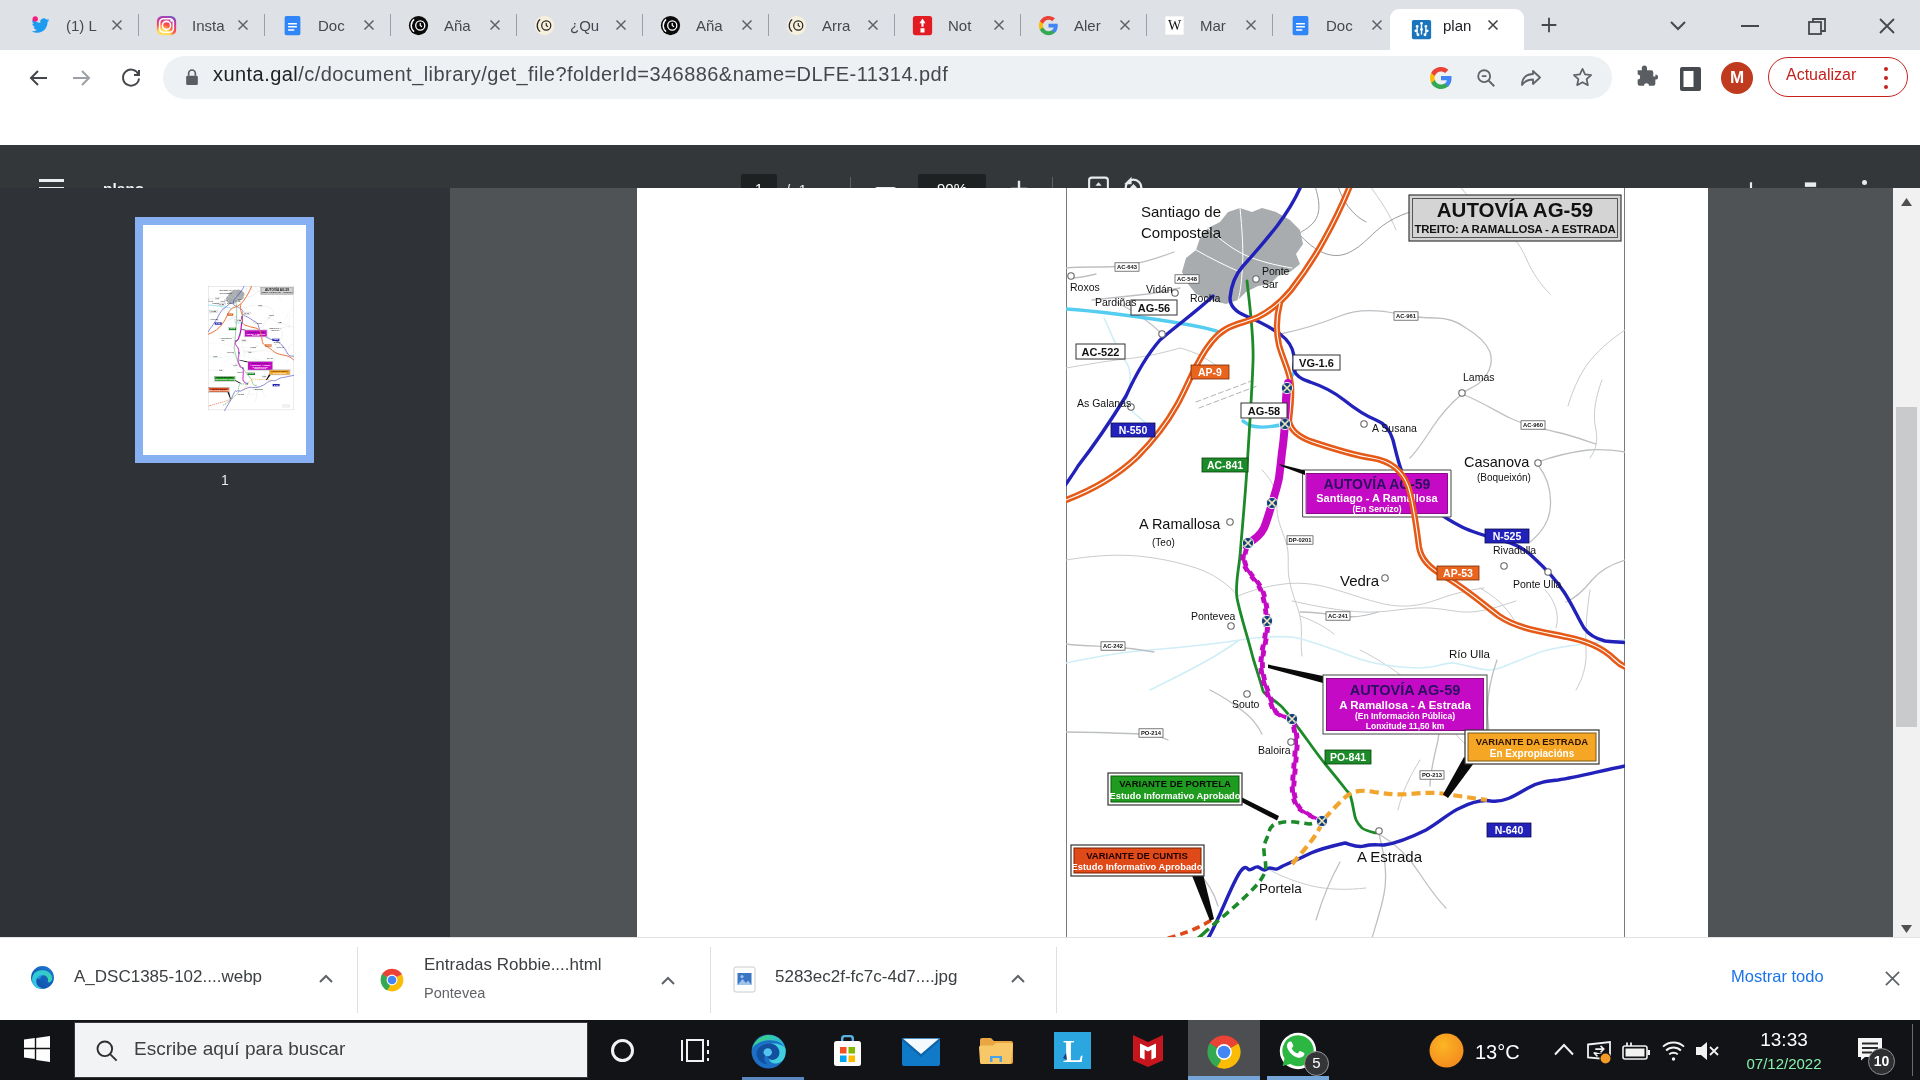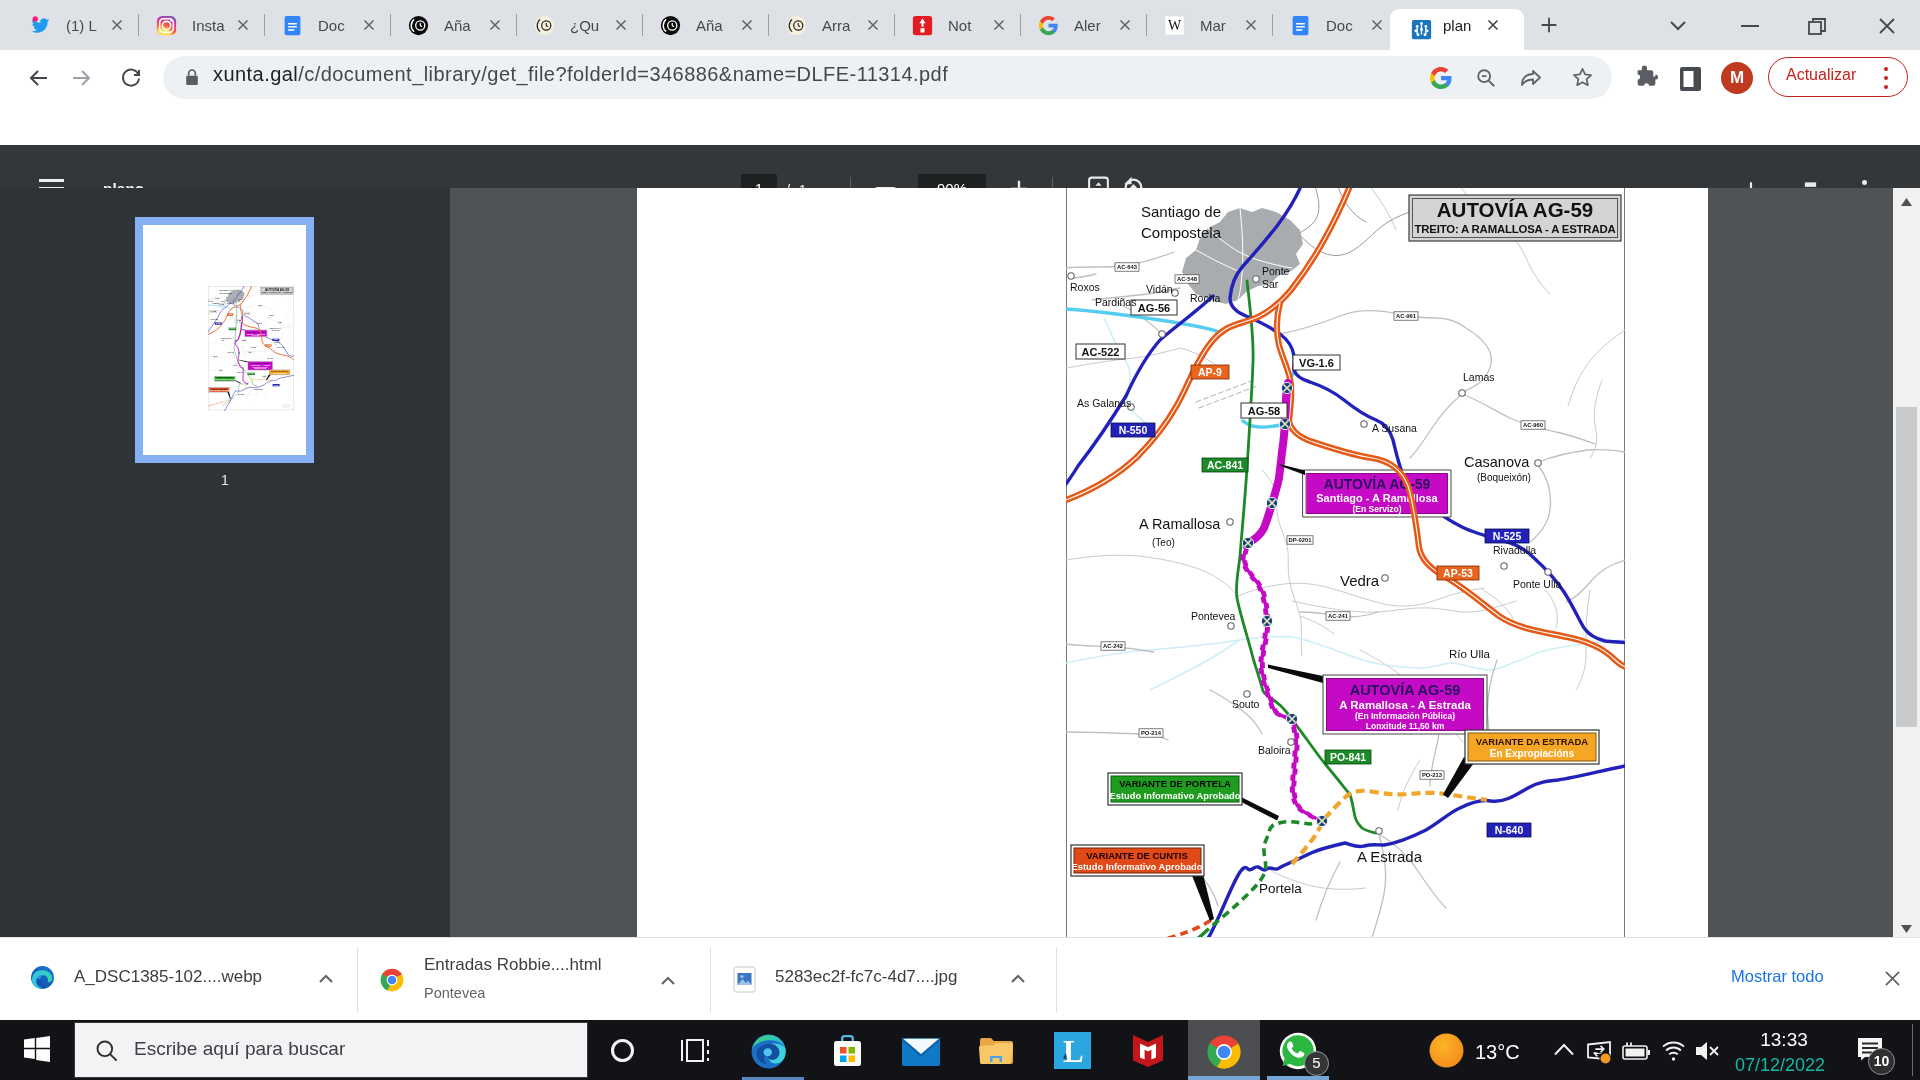--- a/index.html
+++ b/index.html
@@ -858,21 +858,21 @@
   <svg class="abs" style="left:1660px;top:19px;width:27px;height:24px" viewBox="0 0 27 24" fill="none" stroke="#f2f2f2" stroke-width="1.9">
         <circle cx="13.5" cy="20" r="1.7" fill="#f2f2f2" stroke="none"></circle>
         <path d="M9.2 15.4a6.3 6.3 0 0 1 8.6 0M6.1 11.5a10.8 10.8 0 0 1 14.8 0M3 7.6a15.5 15.5 0 0 1 21 0"></path>
       </svg>
   
   <svg class="abs" style="left:1694px;top:20px;width:26px;height:22px" viewBox="0 0 26 22">
         <path d="M2 7h5l6-5v18l-6-5H2z" fill="#f2f2f2"></path>
         <path d="M16 7l8 8M24 7l-8 8" stroke="#f2f2f2" stroke-width="1.8"></path>
       </svg>
   <div class="abs" style="left:1738px;top:9px;width:92px;text-align:center;font-size:19px;color:#fdfdfd">13:33</div>
-  <div class="abs" style="left:1735px;top:35px;width:98px;text-align:left;font-size:18px;color:#14b8a6">07/12/2022</div>
+  <div class="abs" style="left:1735px;top:35px;width:98px;text-align:center;font-size:15px;color:#86efac">07/12/2022</div>
   
   <svg class="abs" style="left:1857px;top:17px;width:26px;height:24px" viewBox="0 0 26 24">
         <path d="M1 1h24v19h-17l-4 3.5V20H1z" fill="#f6f6f6"></path>
         <path d="M5 6.5h16M5 11h16M5 15.5h10" stroke="#2a2a2a" stroke-width="2"></path>
       </svg>
   <div class="abs" style="left:1868px;top:28px;width:27px;height:27px;border-radius:50%;background:#2e2f31;border:1.5px solid #8f9092;color:#fff;font-size:14px;font-weight:bold;text-align:center;line-height:24px;z-index:3">10</div>
   <div class="abs" style="left:1912px;top:4px;width:1px;height:52px;background:#6a6b6d"></div>
 </div>
 
 </div>

